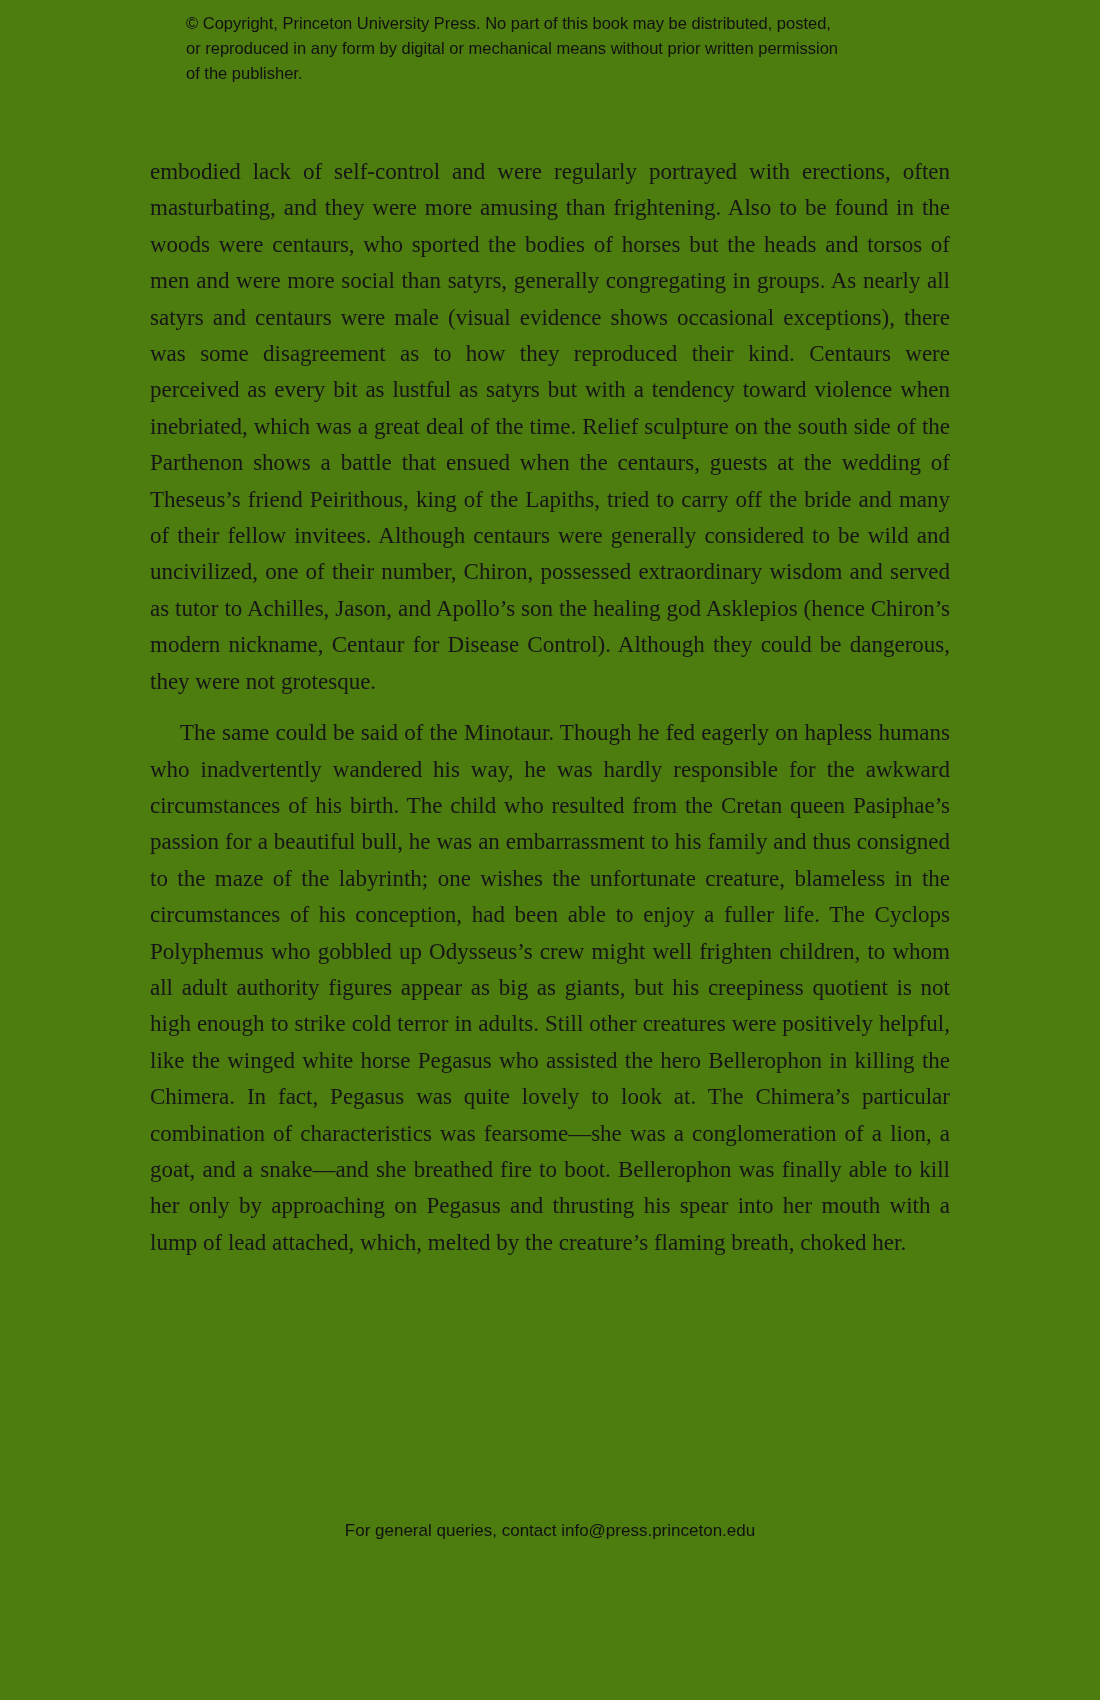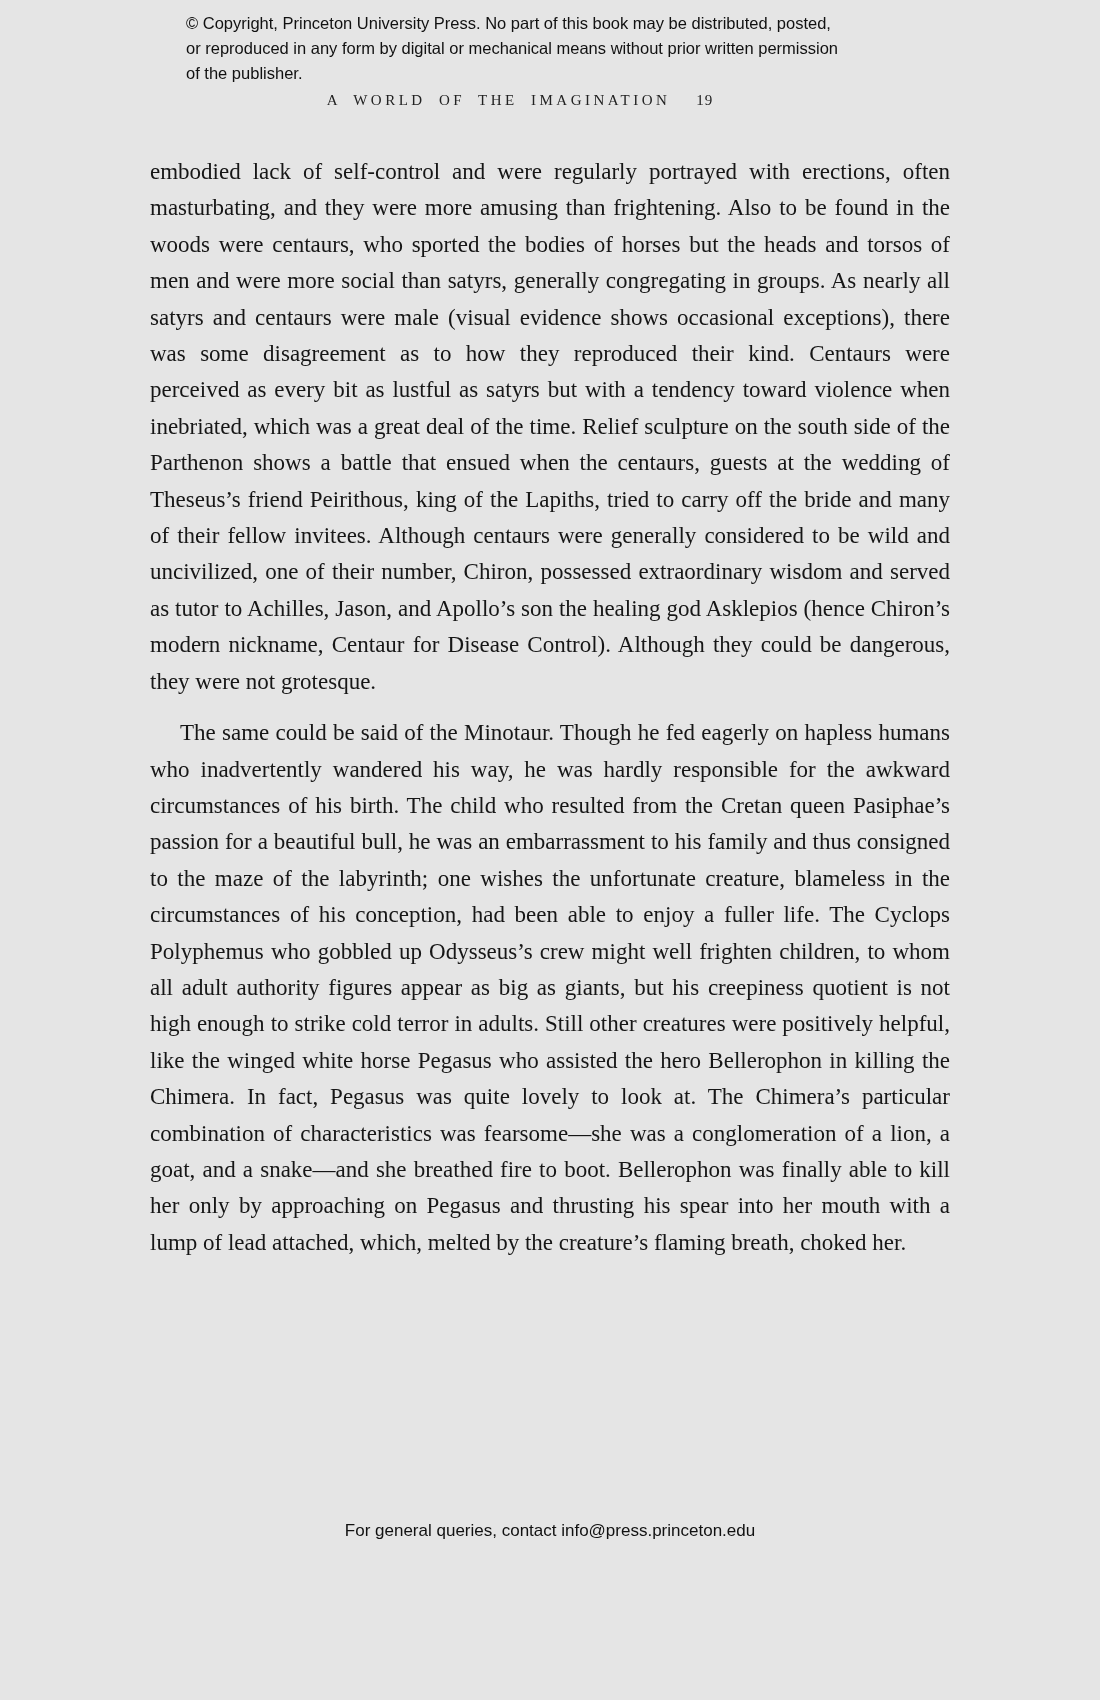--- a/index.html
+++ b/index.html
@@ -9,21 +9,21 @@
     height: 1700px;
     background: #ffffff;
     color: #1b1b1b;
     font-family: "Liberation Serif", serif;
     position: relative;
     overflow: hidden;
   }
   .page {
     position: absolute;
     inset: 0;
-    background: #e5e5e5;
+    background: #4d7c0f;
   }
   .copyright-notice {
     position: absolute;
     top: 11px;
     left: 186px;
     width: 655px;
     font-family: "Liberation Sans", sans-serif;
     font-size: 16.5px;
     line-height: 25px;
     color: #111111;
@@ -78,23 +78,20 @@
     color: #111111;
   }
 </style>
 </head>
 <body>
 
 <div class="page">
 
   <div class="copyright-notice">© Copyright, Princeton University Press. No part of this book may be distributed, posted, or reproduced in any form by digital or mechanical means without prior written permission of the publisher.</div>
 
-  <div class="running-header">
-    <span class="chapter-title">A WORLD OF THE IMAGINATION</span><span class="page-number">19</span>
-  </div>
 
   <div class="body-text">
     <p>embodied lack of self-control and were regularly portrayed with erections, often masturbating, and they were more amusing than frightening. Also to be found in the woods were centaurs, who sported the bodies of horses but the heads and torsos of men and were more social than satyrs, generally congregating in groups. As nearly all satyrs and centaurs were male (visual evidence shows occasional exceptions), there was some disagreement as to how they reproduced their kind. Centaurs were perceived as every bit as lustful as satyrs but with a tendency toward violence when inebriated, which was a great deal of the time. Relief sculpture on the south side of the Parthenon shows a battle that ensued when the centaurs, guests at the wedding of Theseus’s friend Peirithous, king of the Lapiths, tried to carry off the bride and many of their fellow invitees. Although centaurs were generally considered to be wild and uncivilized, one of their number, Chiron, possessed extraordinary wisdom and served as tutor to Achilles, Jason, and Apollo’s son the healing god Asklepios (hence Chiron’s modern nickname, Centaur for Disease Control). Although they could be dangerous, they were not grotesque.</p>
     <p class="indented">The same could be said of the Minotaur. Though he fed eagerly on hapless humans who inadvertently wandered his way, he was hardly responsible for the awkward circumstances of his birth. The child who resulted from the Cretan queen Pasiphae’s passion for a beautiful bull, he was an embarrassment to his family and thus consigned to the maze of the labyrinth; one wishes the unfortunate creature, blameless in the circumstances of his conception, had been able to enjoy a fuller life. The Cyclops Polyphemus who gobbled up Odysseus’s crew might well frighten children, to whom all adult authority figures appear as big as giants, but his creepiness quotient is not high enough to strike cold terror in adults. Still other creatures were positively helpful, like the winged white horse Pegasus who assisted the hero Bellerophon in killing the Chimera. In fact, Pegasus was quite lovely to look at. The Chimera’s particular combination of characteristics was fearsome—she was a conglomeration of a lion, a goat, and a snake—and she breathed fire to boot. Bellerophon was finally able to kill her only by approaching on Pegasus and thrusting his spear into her mouth with a lump of lead attached, which, melted by the creature’s flaming breath, choked her.</p>
   </div>
 
   <div class="footer-note">For general queries, contact info@press.princeton.edu</div>
 
 </div>
 

